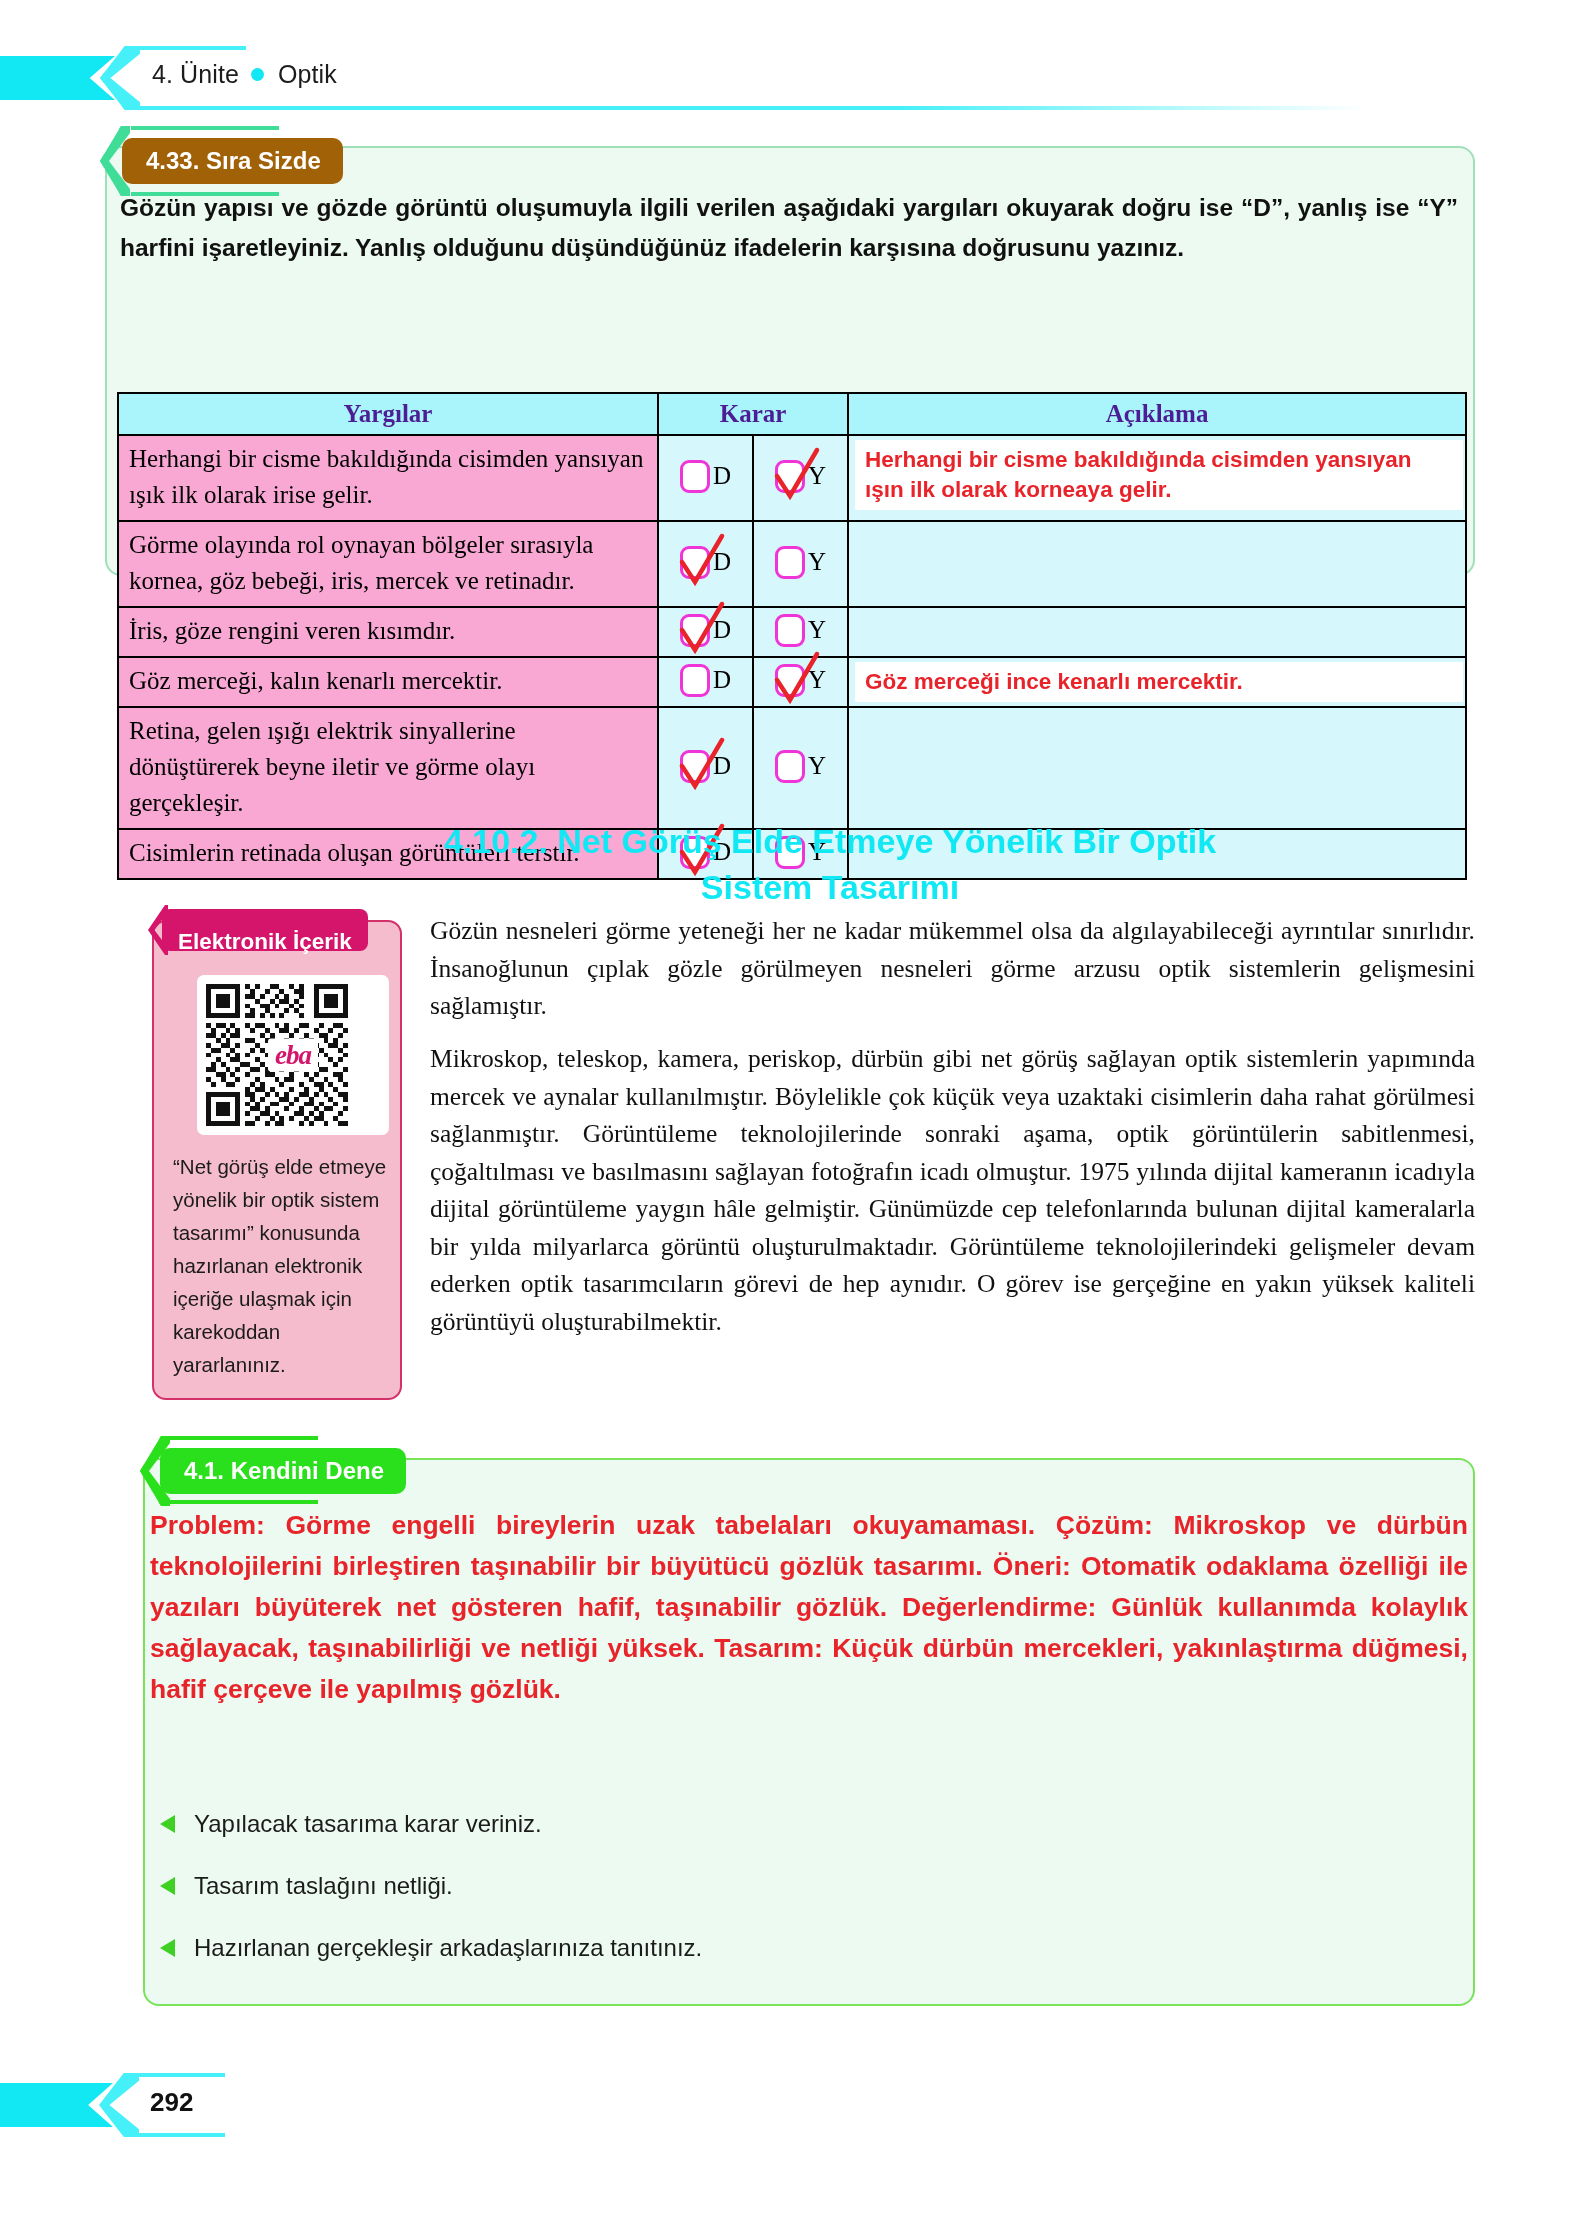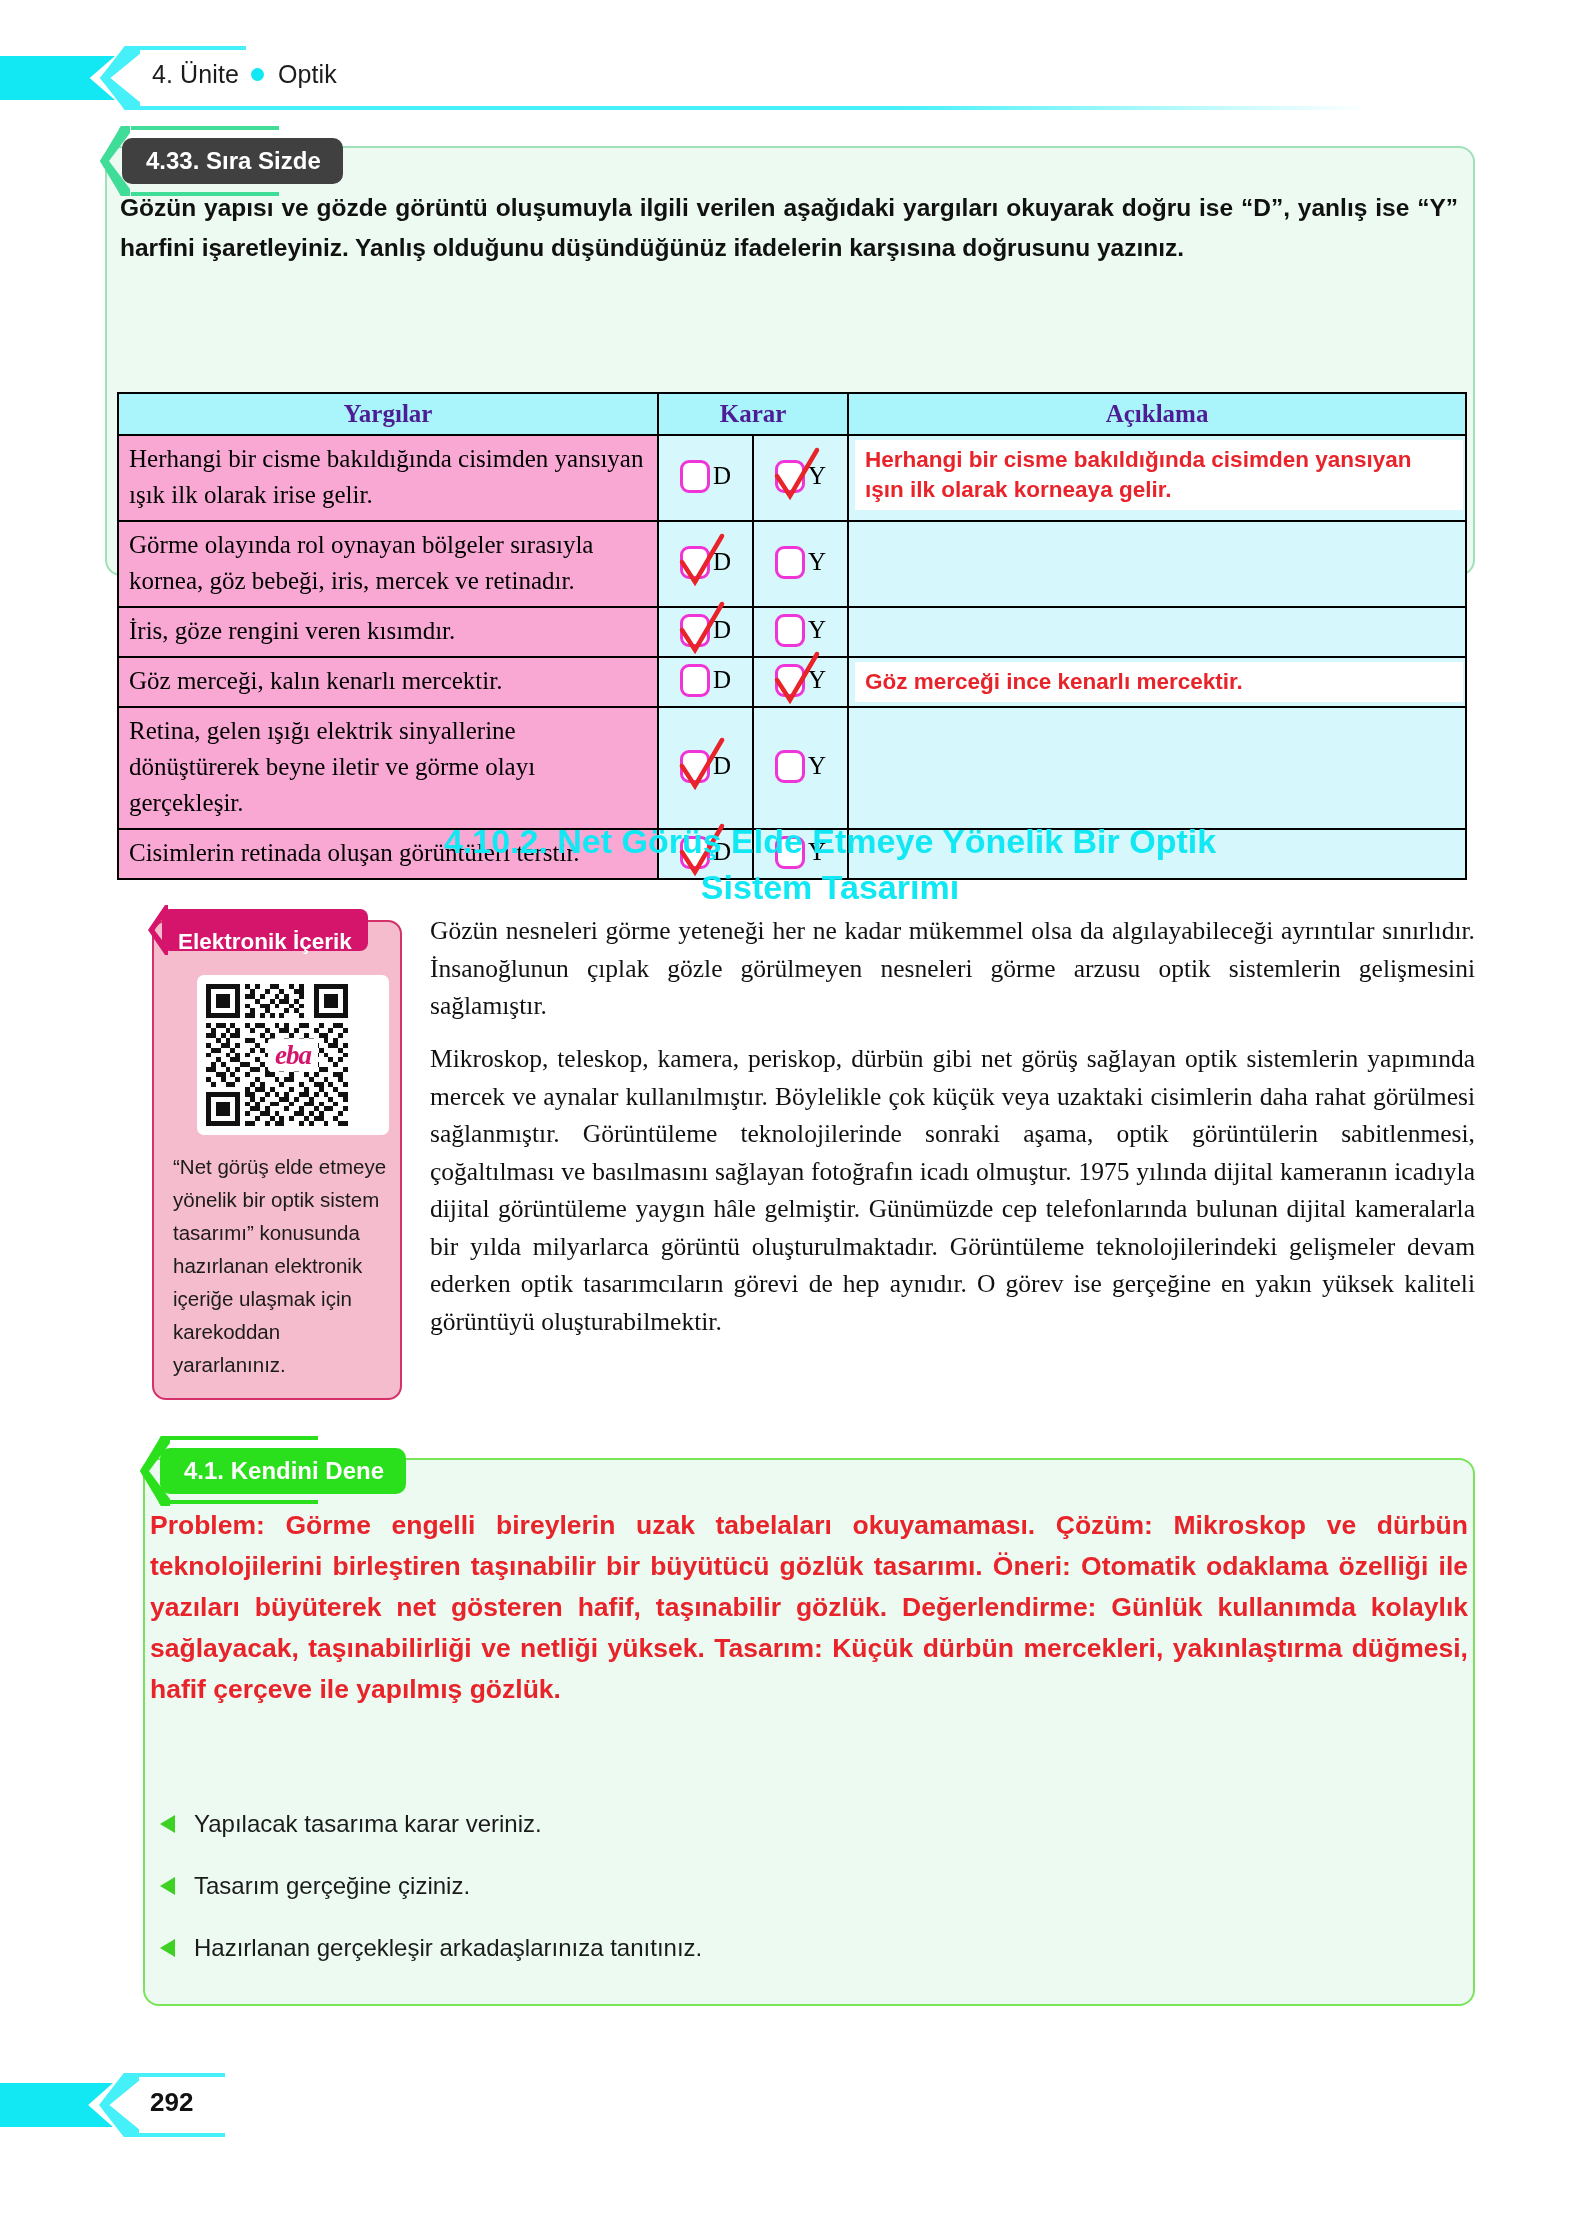--- a/index.html
+++ b/index.html
@@ -43,21 +43,21 @@
 
   
   .act-box {
     position:absolute;
     border:2px solid #9fe0b8;
     border-radius:16px;
     background:#ecfaf1;
   }
   .act-tag {
     position:absolute; height:46px;
-    background:#404040; border-radius:10px;
+    background:#a16207; border-radius:10px;
     color:#fff; font-size:24px; font-weight:bold;
     line-height:46px; padding:0 22px 0 24px;
     white-space:nowrap;
     z-index:4;
   }
   .act-tag.green2 { background:#2ae01c; }
   .tag-chev {
     position:absolute; width:30px; height:70px; z-index:3;
   }
   .tag-chev i {
@@ -610,21 +610,21 @@
 <div class="tag-chev green2" id="kd-chev">
     <i></i>
   </div>
 <div class="tag-bar green2" id="kd-bar-t"></div>
 <div class="tag-bar green2" id="kd-bar-b"></div>
 <div class="act-tag green2" id="kd-tag">4.1. Kendini Dene</div>
 
 <div class="kd-body">Problem: Görme engelli bireylerin uzak tabelaları okuyamaması. Çözüm: Mikroskop ve dürbün teknolojilerini birleştiren taşınabilir bir büyütücü gözlük tasarımı. Öneri: Otomatik odaklama özelliği ile yazıları büyüterek net gösteren hafif, taşınabilir gözlük. Değerlendirme: Günlük kullanımda kolaylık sağlayacak, taşınabilirliği ve netliği yüksek. Tasarım: Küçük dürbün mercekleri, yakınlaştırma düğmesi, hafif çerçeve ile yapılmış gözlük.</div>
 <div class="kd-bullets" id="kd-bullets">
     <div class="kd-bullet"><span class="tri"></span><span>Yapılacak tasarıma karar veriniz.</span></div>
-    <div class="kd-bullet"><span class="tri"></span><span>Tasarım gerçeğine çiziniz.</span></div>
+    <div class="kd-bullet"><span class="tri"></span><span>Tasarım taslağını netliği.</span></div>
     <div class="kd-bullet"><span class="tri"></span><span>Hazırlanan gerçekleşir arkadaşlarınıza tanıtınız.</span></div>
   </div>
 
 <div class="foot">
   <div class="foot-tab"></div>
   <div class="foot-chev"></div>
   <div class="foot-line-top"></div>
   <div class="foot-line-bot"></div>
   <div class="foot-num">292</div>
 </div>

